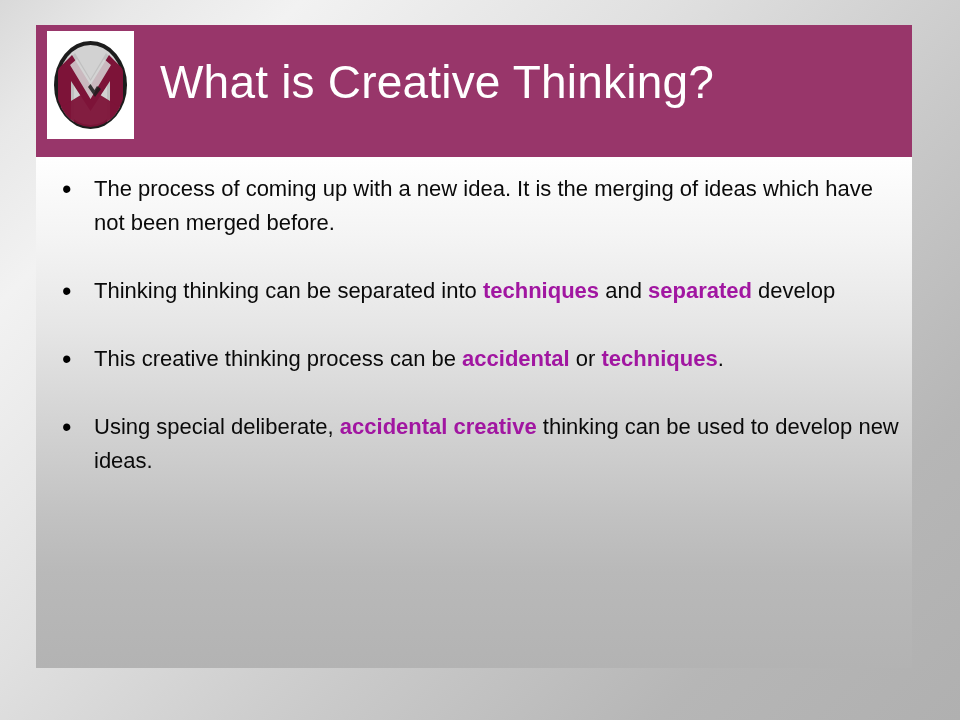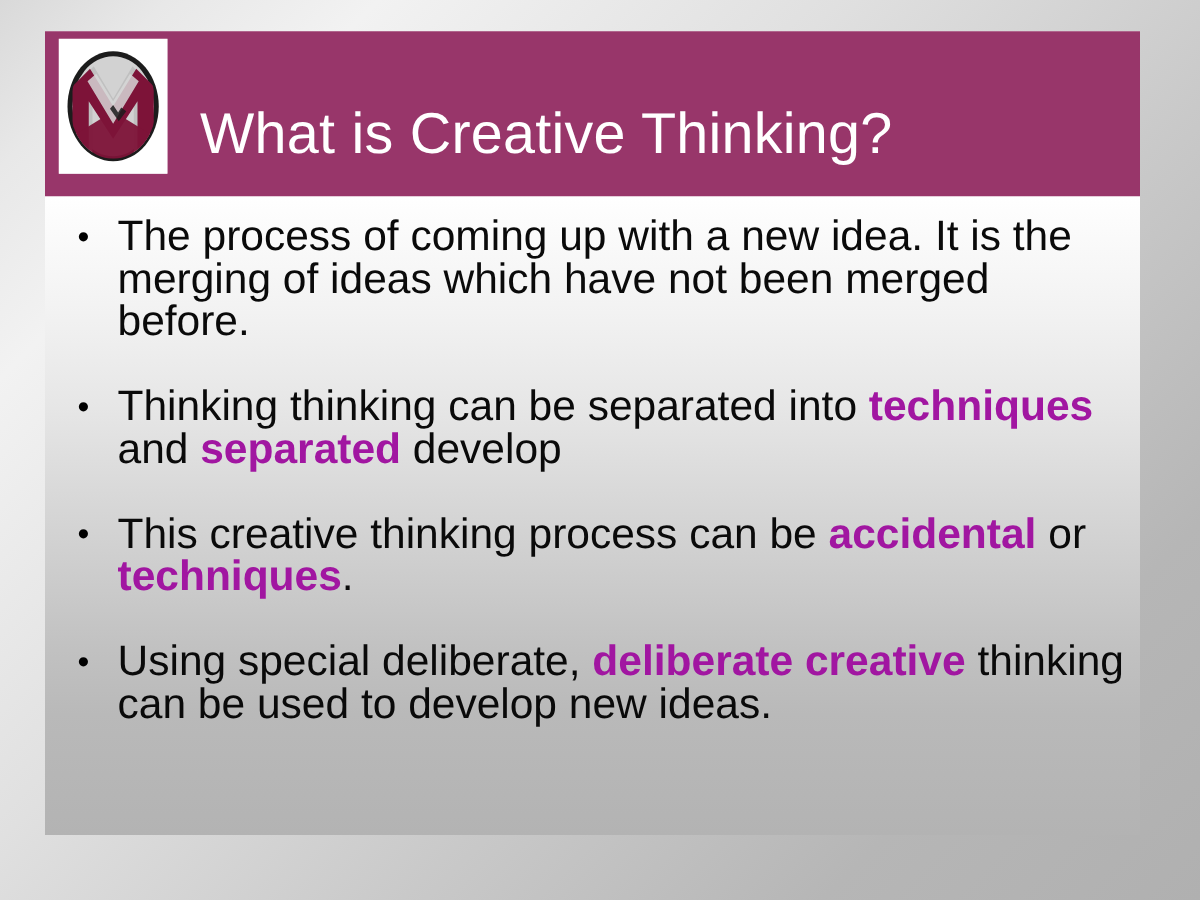--- a/index.html
+++ b/index.html
@@ -75,21 +75,20 @@
     left: 160px;
     top: 55px;
     width: 740px;
     color: #ffffff;
     font-size: 46px;
     font-weight: 400;
     line-height: 54px;
     letter-spacing: 0.2px;
     white-space: nowrap;
     font-family: "Liberation Sans", sans-serif;
-    margin-top: 24px;
   }
 
   
   #body-list {
     position: absolute;
     left: 56px;
     top: 172px;
     width: 850px;
   }
 
@@ -107,21 +106,21 @@
     font-size: 27px;
     line-height: 34px;
     text-align: left;
     padding-left: 6px;
     box-sizing: border-box;
   }
 
   .bullet-text {
     flex: 1 1 auto;
     color: #0a0a0a;
-    font-size: 34px;
+    font-size: 22px;
     line-height: 34px;
     font-weight: 400;
     font-family: "Liberation Sans", sans-serif;
   }
 
   .hl {
     color: #a116a1;
     font-weight: bold;
   }
 </style>
@@ -172,17 +171,17 @@
       <div class="bullet-row">
         <span class="bullet-dot">•</span>
         <span class="bullet-text"><span>Thinking thinking can be separated into </span><span class="hl">techniques</span><span> and </span><span class="hl">separated</span><span> develop</span></span>
       </div>
       <div class="bullet-row">
         <span class="bullet-dot">•</span>
         <span class="bullet-text"><span>This creative thinking process can be </span><span class="hl">accidental</span><span> or </span><span class="hl">techniques</span><span>.</span></span>
       </div>
       <div class="bullet-row">
         <span class="bullet-dot">•</span>
-        <span class="bullet-text"><span>Using special deliberate, </span><span class="hl">deliberate creative</span><span> thinking can be used to develop new ideas.</span></span>
+        <span class="bullet-text"><span>Using special deliberate, </span><span class="hl">accidental creative</span><span> thinking can be used to develop new ideas.</span></span>
       </div>
     </div>
 
 </div>
 
 </body></html>

